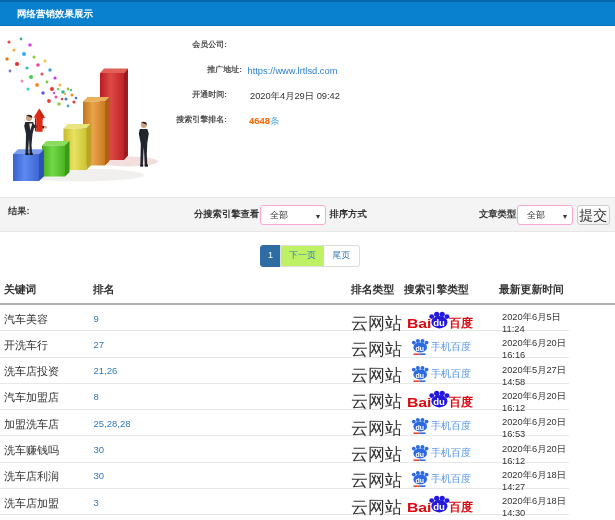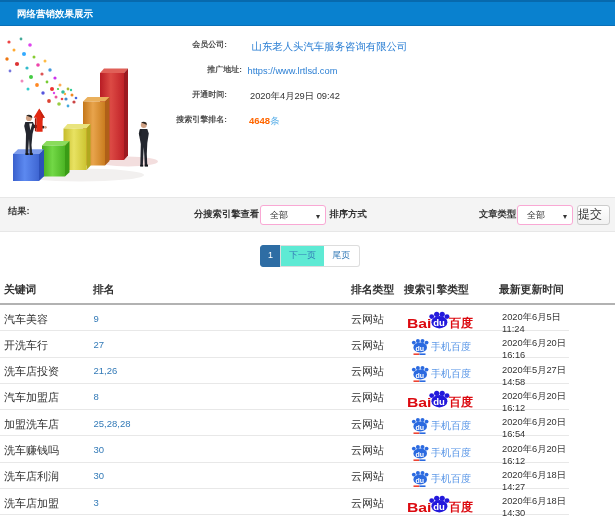--- a/index.html
+++ b/index.html
@@ -9,31 +9,31 @@
 .topbar { left:0; top:0; width:615px; height:26px; background:#0981cf; border-top:2px solid #0769ad; border-bottom:1.5px solid #0a70b8; }
 .topbar span { position:absolute; left:17px; top:7px; color:#fff; font-weight:bold; font-size:9.5px; line-height:1; }
 .lbl { font-size:8px; font-weight:bold; color:#4d4d4d; text-align:right; width:120px; line-height:1.1; }
 .val { font-size:9.3px; line-height:1.1; }
 .blue { color:#2b7fd4; }
 .band { left:0; top:197px; width:615px; height:34.5px; background:#f4f4f4; border-top:1px solid #e7e7e7; border-bottom:1px solid #e7e7e7; }
 .flabel { font-size:9.3px; font-weight:bold; color:#333; top:210.3px; line-height:1; }
 select.sel, .selbox { position:absolute; top:205px; height:20px; border:1px solid #f9a8d4; border-radius:3px; background:#fff; font-size:9px; color:#333; }
 .selbox { line-height:18px; padding-left:9px; }
 .caret { position:absolute; right:5px; top:8.5px; width:0; height:0; border-left:2.2px solid transparent; border-right:2.2px solid transparent; border-top:4px solid #333; }
-.btn { position:absolute; left:577px; top:205px; width:32.5px; height:20px; border:1px solid #ccc; border-radius:3px; background:linear-gradient(#fff,#f1f1f1); font-size:12px; color:#333; text-align:left; line-height:18px;font-family:Liberation Mono, monospace; }
+.btn { position:absolute; left:577px; top:205px; width:32.5px; height:20px; border:1px solid #ccc; border-radius:3px; background:linear-gradient(#fff,#f1f1f1); font-size:14px; color:#333; text-align:center; line-height:18px; }
 .pag { position:absolute; top:245px; height:21.5px; font-size:9px; line-height:19.5px; text-align:center; color:#337ab7; }
 .pag1 { left:260px; width:21px; background:#2e6da4; border:1px solid #2e6da4; color:#fff; border-radius:3px 0 0 3px; }
-.pag2 { left:280px; width:45px; background:#5eead4; border:1px solid #ddd; }
+.pag2 { left:280px; width:45px; background:#bef264; border:1px solid #ddd; }
 .pag3 { left:324px; width:35.5px; background:#fff; border:1px solid #ddd; border-left:none; border-radius:0 3px 3px 0; }
 .th { position:absolute; font-size:10.8px; font-weight:bold; color:#333; top:283px; }
 .hline { position:absolute; left:0; top:303px; width:615px; height:2px; background:#b2b2b2; }
 .row { position:absolute; left:0; width:569px; height:26.3px; border-bottom:1px solid #e8e8e8; }
 .c1 { position:absolute; left:4px; top:6.5px; font-size:11px; color:#333; }
 .c2 { position:absolute; left:93.5px; top:7.5px; font-size:9.5px; color:#337ab7; }
-.c3 { position:absolute; left:351px; top:6.5px; font-size:11px; color:#333; }
+.c3 { position:absolute; left:351px; top:6.5px; font-size:17px; color:#333; }
 .c5 { position:absolute; left:502px; top:6px; font-size:9.3px; color:#333; }
 .logo { position:absolute; left:404px; top:3px; }
 </style>
 </head>
 <body>
 <div class="page">
 
   <div class="abs topbar">
       <span>网络营销效果展示</span>
     </div>
@@ -149,21 +149,20 @@
       <circle cx="62" cy="66" r="1.3" fill="#e44"></circle>
         <circle cx="71" cy="57" r="1.2" fill="#3c9"></circle>
       <circle cx="65" cy="61" r="1.2" fill="#fa4"></circle>
         <circle cx="76" cy="65" r="1.3" fill="#46d"></circle>
       <circle cx="54" cy="60" r="1.2" fill="#d4e"></circle>
         <circle cx="58" cy="56" r="1.1" fill="#4c4"></circle>
     </g>
   </svg>
 
   <div class="abs lbl" style="left:107px; top:40.5px;">会员公司:</div>
-  <div class="abs val blue" style="left:251.5px; top:41px; font-size:10.4px;">山东老人头汽车服务咨询有限公司</div>
   <div class="abs lbl" style="left:122px; top:65.8px;">推广地址:</div>
   <div class="abs val blue" style="left:247.5px; top:66px;">https://www.lrtlsd.com</div>
   <div class="abs lbl" style="left:107px; top:91px;">开通时间:</div>
   <div class="abs val" style="left:250px; top:91px; color:#333;">2020年4月29日 09:42</div>
   <div class="abs lbl" style="left:107px; top:116px;">搜索引擎排名:</div>
   <div class="abs val" style="left:249px; top:116px;"><span style="color:#f60; font-weight:bold; font-size:9.5px;">4648</span><span style="color:#58aee8; font-size:9.3px;">条</span></div>
 
   <div class="abs band"></div>
   <div class="abs" style="left:8px; top:205.3px; font-size:9.2px; font-weight:bold; color:#333;">结果:</div>
   <div class="abs flabel" style="left:194px;">分搜索引擎查看</div>
@@ -268,21 +267,21 @@
             <circle cx="13.9" cy="6.9" r="2"></circle>
             <circle cx="18.5" cy="6.9" r="2"></circle>
             <circle cx="22.6" cy="8.6" r="1.9"></circle>
             <ellipse cx="16.2" cy="13.4" rx="6.8" ry="5"></ellipse>
           </g>
           <text x="11.4" y="16.6" font-family="Liberation Sans" font-weight="bold" font-size="7" fill="#fff">du</text>
           <rect x="9.5" y="19.4" width="6" height="1.6" fill="#e43"></rect>
           <rect x="15.5" y="19.4" width="6" height="1.6" fill="#2b6ae0"></rect>
           <text x="27" y="16.3" font-family="Liberation Sans" font-size="10" fill="#5493e6">手机百度</text>
         </svg></span>
-    <span class="c5">2020年6月20日 16:54</span>
+    <span class="c5">2020年6月20日 16:53</span>
   </div>
   <div class="row" style="top:436.5px;">
     <span class="c1">洗车赚钱吗</span>
       <span class="c2">30</span>
       <span class="c3">云网站</span>
     <span class="logo"><svg width="70" height="23" viewBox="0 0 70 23">
           <g fill="#2b6ae0">
             <circle cx="9.8" cy="8.6" r="1.9"></circle>
             <circle cx="13.9" cy="6.9" r="2"></circle>
             <circle cx="18.5" cy="6.9" r="2"></circle>

